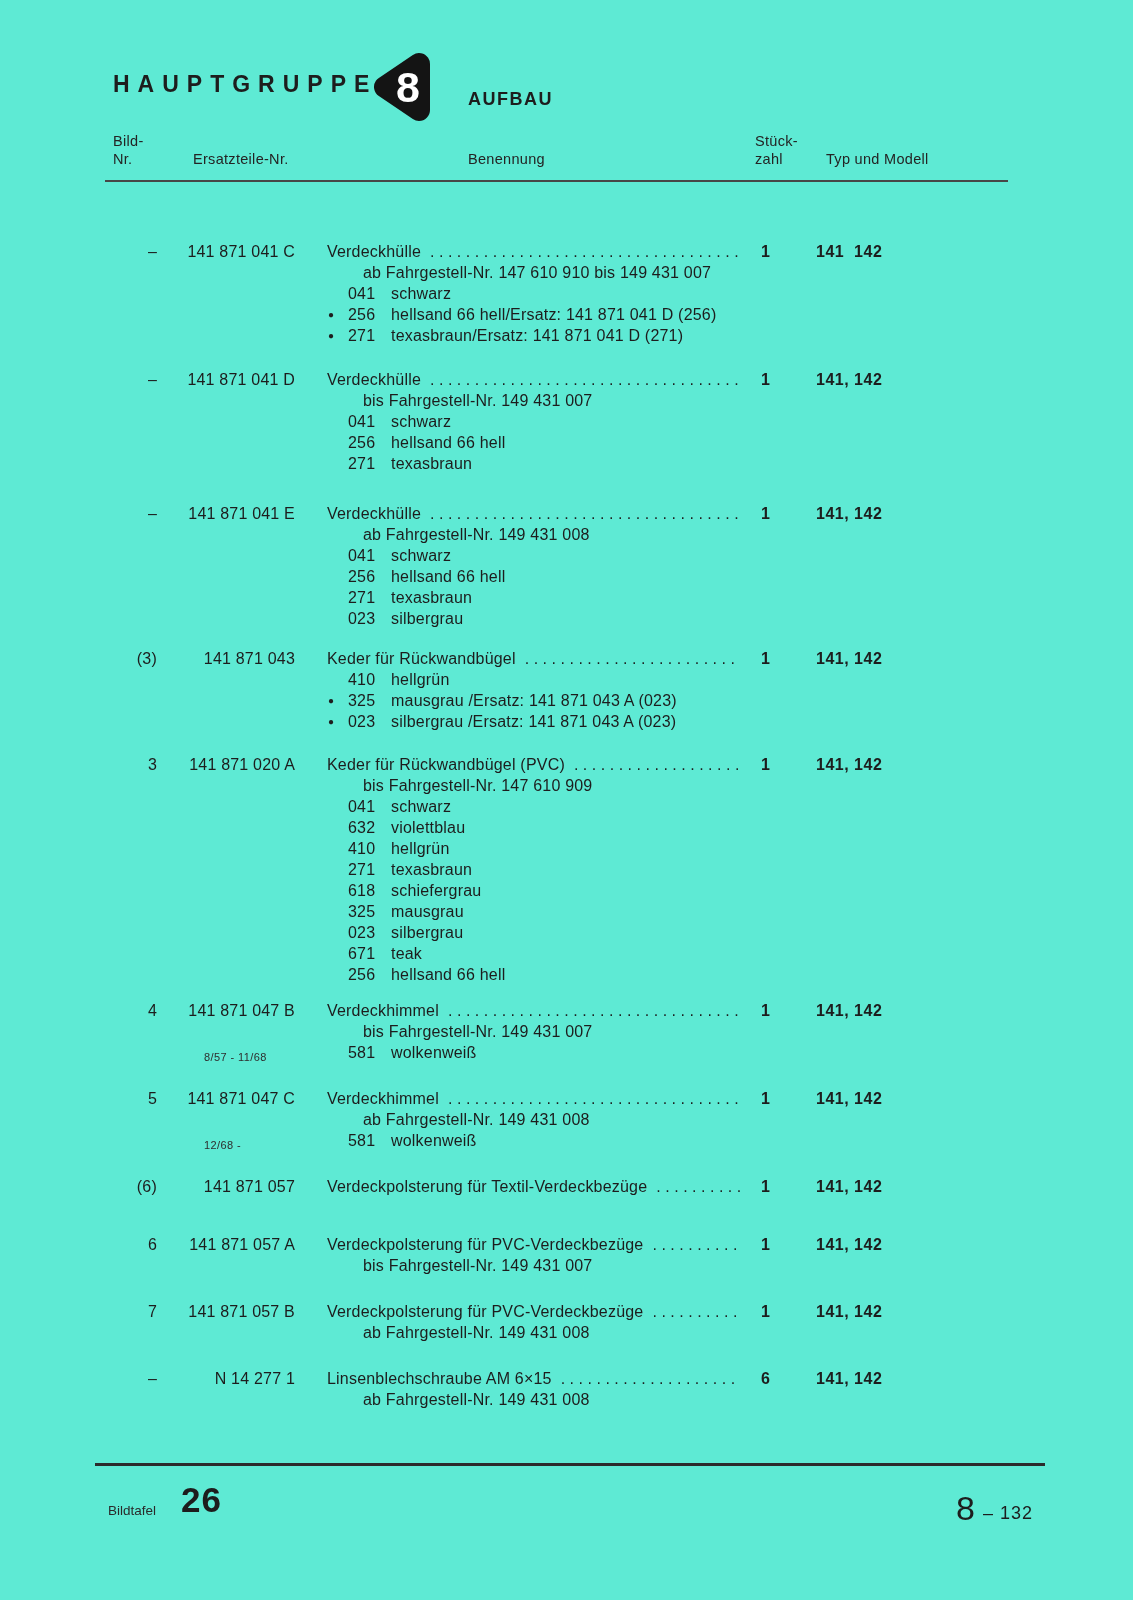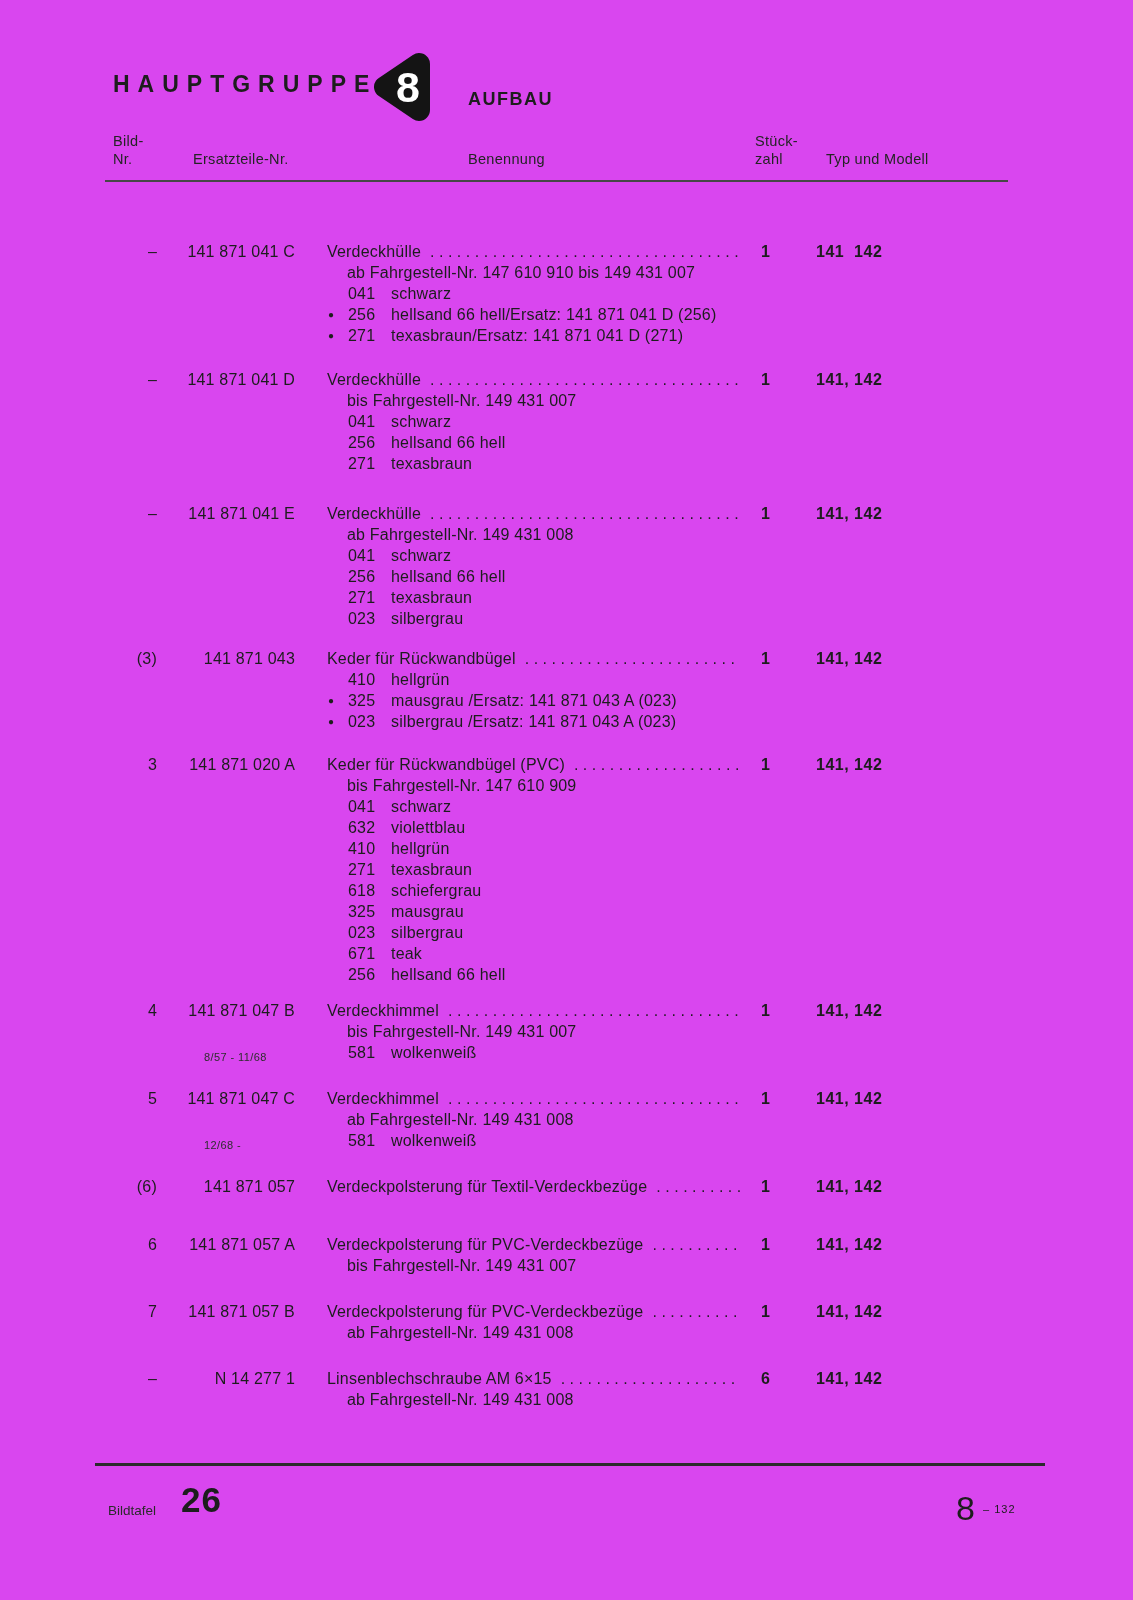--- a/index.html
+++ b/index.html
@@ -1,19 +1,19 @@
 <!DOCTYPE html>
 <html><head>
 <meta charset="utf-8">
 <style>
   html,body{margin:0;padding:0;}
   .page{
     position:relative;
     width:1133px;height:1600px;
-    background:#d946ef;
+    background:#5eead4;
     font-family:"Liberation Sans",sans-serif;
     color:#1d1d1d;
     overflow:hidden;
   }
   
   .hg-label{position:absolute;left:113px;top:71px;font-size:23px;font-weight:700;letter-spacing:8px;white-space:nowrap;}
   .badge{position:absolute;left:372px;top:49px;width:62px;height:76px;}
   .section-label{position:absolute;left:468px;top:89px;font-size:18px;font-weight:700;letter-spacing:1.5px;}
   
   .ch{position:absolute;font-size:14.5px;color:#242424;letter-spacing:.3px;white-space:nowrap;}
@@ -31,33 +31,33 @@
   .entry .part{position:absolute;left:183px;top:0;width:112px;text-align:right;white-space:pre;}
   .entry .note{position:absolute;left:204px;font-size:11px;color:#2e2e2e;letter-spacing:.4px;white-space:nowrap;}
   .entry .desc{position:absolute;left:327px;top:0;width:416px;}
   .titleline{display:flex;align-items:center;}
   .titleline .title{white-space:nowrap;}
   .leader{flex:1;overflow:hidden;white-space:nowrap;margin-left:9px;margin-right:2px;}
   .leader::after{
     content:"..........................................................................................";
     letter-spacing:4.5px;font-size:16px;
   }
-  .subline{margin-left:20px;white-space:nowrap;}
+  .subline{margin-left:36px;white-space:nowrap;}
   .colorline{display:flex;white-space:nowrap;}
   .colorline .bullet{width:20px;font-size:10px;line-height:21px;padding-left:1px;}
   .colorline .code{width:43px;}
   .ersatz{font-weight:400;}
   .entry .qty{position:absolute;left:738px;top:0;width:32px;text-align:right;font-weight:700;}
   .entry .model{position:absolute;left:816px;top:0;font-weight:700;letter-spacing:.5px;white-space:pre;}
   
   .bottom-rule{position:absolute;left:95px;top:1463px;width:950px;height:3px;background:#2b2b2b;}
   .bt-label{position:absolute;left:108px;top:1503px;font-size:13.5px;color:#2a2a2a;}
   .bt-num{position:absolute;left:181px;top:1480px;font-size:35px;font-weight:700;letter-spacing:1px;}
   .pg-num{position:absolute;left:956px;top:1489px;font-size:34px;font-weight:400;}
-  .pg-page{position:absolute;left:983px;top:1503px;font-size:11px;font-weight:500;letter-spacing:1px;white-space:pre;text-align:right;}
+  .pg-page{position:absolute;left:983px;top:1503px;font-size:18px;font-weight:500;letter-spacing:1px;white-space:pre;text-align:right;}
 </style>
 </head>
 <body>
 
 <div class="page">
 
   <div class="hg-label">HAUPTGRUPPE</div>
   <svg class="badge" viewBox="0 0 62 76">
     <polygon points="13,38 47,15 47,61" fill="#141414" stroke="#141414" stroke-width="22" stroke-linejoin="round"></polygon>
     <text x="36" y="53" text-anchor="middle" font-size="43" font-weight="700" fill="#ffffff" font-family="Liberation Sans, sans-serif">8</text>

